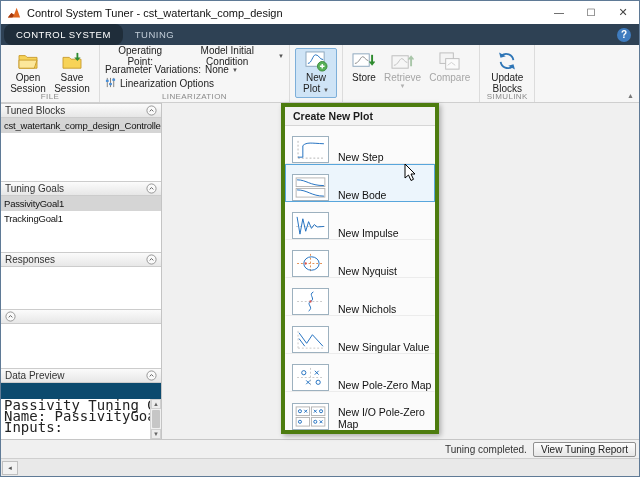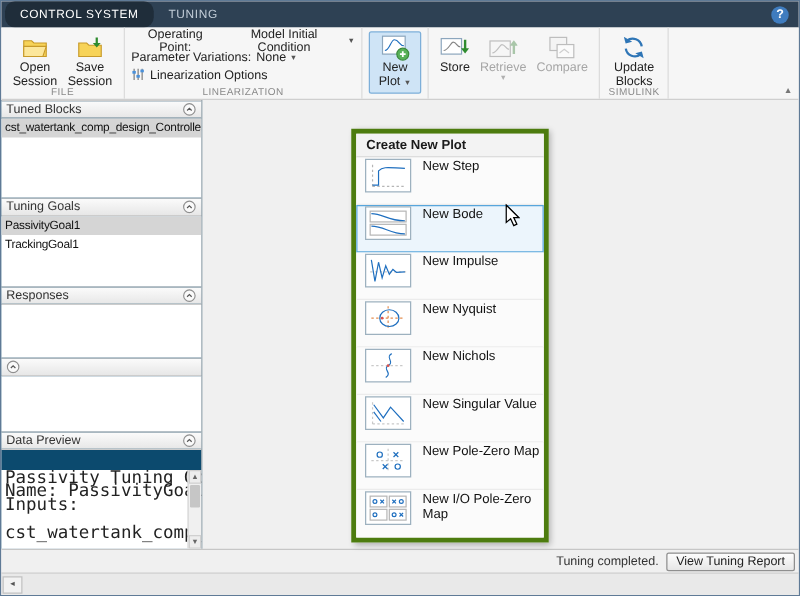--- a/index.html
+++ b/index.html
@@ -57,32 +57,44 @@
   
   .statusbar { height:19px; background:#f0f0f0; border-top:1px solid #c6c6c6; display:flex; align-items:center; justify-content:flex-end; gap:6px; padding:0 3px; flex:0 0 auto; }
   .status-text { font-size:10px; color:#333; }
   .report-btn { font-size:10px; color:#222; background:linear-gradient(#fdfdfd,#e6e6e6); border:1px solid #8f8f8f; border-radius:2px; padding:1px 7px; font-family:"Liberation Sans",sans-serif; }
   .bottombar { height:18px; background:#e9e9e9; border-top:1px solid #cfcfcf; display:flex; align-items:center; padding-left:1px; flex:0 0 auto; }
   .hscroll-left { width:16px; height:14px; border:1px solid #c0c0c0; background:#f2f2f2; color:#555; font-size:6px; display:flex; align-items:center; justify-content:center; }
 
   
   .dropdown-menu { position:absolute; left:280px; top:102px; width:158px; background:#fafafa; border:4px solid #4d7c0f; box-shadow:2px 2px 5px rgba(0,0,0,.28); z-index:20; }
   .menu-header { height:19px; display:flex; align-items:center; padding-left:8px; font-size:10.5px; font-weight:bold; color:#1a1a1a; background:#f3f3f3; border-bottom:1px solid #d6d6d6; }
-  .menu-item { height:38px; display:flex; align-items:flex-start; padding-left:6px; gap:9px; border:1px solid transparent; border-bottom:1px solid #ececec; background:#fbfbfb; }
+  .menu-item { height:38px; display:flex; align-items:flex-end; padding-left:6px; gap:9px; border:1px solid transparent; border-bottom:1px solid #ececec; background:#fbfbfb; }
   .menu-item.hover { border:1px solid #58a6dc; background:#ecf5fc; }
   .mi-icon { width:37px; height:27px; border:1px solid #9db1bf; background:#fff; flex:0 0 auto; display:flex; align-items:center; justify-content:center; }
   .mi-label { font-size:10.5px; color:#111; }
 
   .cursor { position:absolute; left:403px; top:162px; z-index:50; }
 </style>
 </head>
 <body>
 
 <div class="window">
 
+  <div class="titlebar">
+    <svg class="app-icon" viewBox="0 0 16 16">
+      <path d="M1 13 L5 8 L8 10 L11 2 L15 13 Z" fill="#e0661f"></path>
+      <path d="M1 13 L5 8 L8 10 L6.2 13 Z" fill="#a33a0f"></path>
+    </svg>
+    <span class="title-text">Control System Tuner - cst_watertank_comp_design</span>
+    <div class="win-controls">
+      <div class="win-btn">—</div>
+      <div class="win-btn">☐</div>
+      <div class="win-btn close">✕</div>
+    </div>
+  </div>
 
   <div class="tabbar">
     <div class="tab active">CONTROL SYSTEM</div>
     <div class="tab">TUNING</div>
     <div class="help-btn">?</div>
   </div>
 
   <div class="toolbar">
 
     <div class="tgroup">

